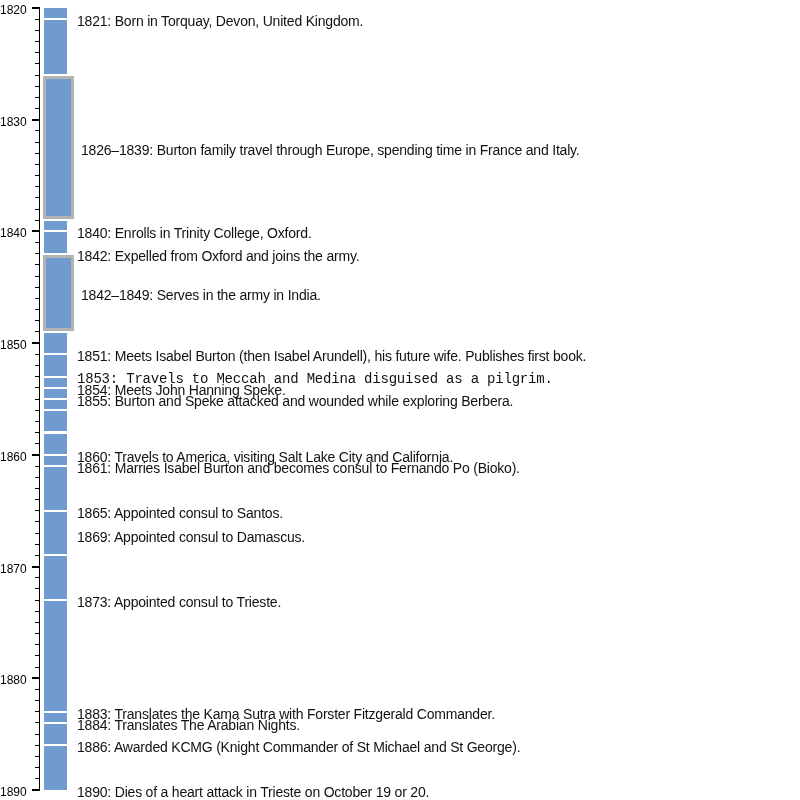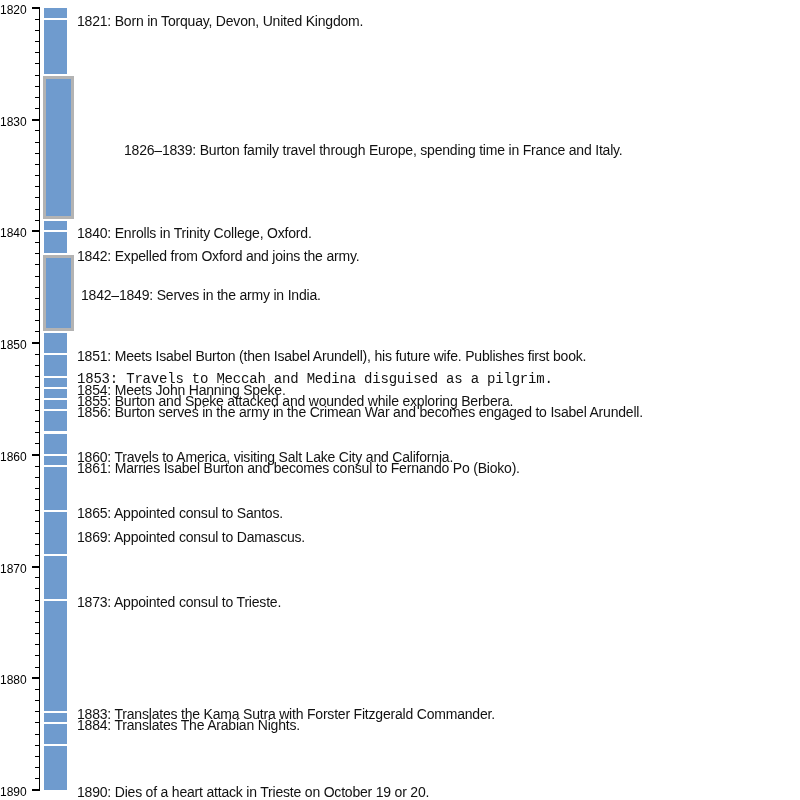--- a/index.html
+++ b/index.html
@@ -128,31 +128,31 @@
       <div class="seg" style="top: 467.029px; height: 42.6857px;"></div>
       <div class="seg" style="top: 511.714px; height: 42.6857px;"></div>
       <div class="seg" style="top: 556.4px; height: 42.6857px;"></div>
       <div class="seg" style="top: 601.086px; height: 109.714px;"></div>
       <div class="seg" style="top: 712.8px; height: 9.17143px;"></div>
       <div class="seg" style="top: 723.971px; height: 20.3429px;"></div>
       <div class="seg" style="top: 746.314px; height: 43.6857px;"></div>
     </div>
   <div class="layer">
       <div class="event-label" style="top: 21.1714px;">1821: Born in Torquay, Devon, United Kingdom.</div>
-      <div class="event-label range-label" style="top: 149.643px; margin-left: 43px;">1826–1839: Burton family travel through Europe, spending time in France and Italy.</div>
+      <div class="event-label range-label" style="top: 149.643px;">1826–1839: Burton family travel through Europe, spending time in France and Italy.</div>
       <div class="event-label" style="top: 233.429px;">1840: Enrolls in Trinity College, Oxford.</div>
       <div class="event-label" style="top: 255.771px;">1842: Expelled from Oxford and joins the army.</div>
       <div class="event-label range-label" style="top: 294.871px;">1842–1849: Serves in the army in India.</div>
       <div class="event-label" style="top: 356.314px;">1851: Meets Isabel Burton (then Isabel Arundell), his future wife. Publishes first book.</div>
       <div class="event-label" style="top: 378.657px; font-family: Liberation Mono, monospace;">1853: Travels to Meccah and Medina disguised as a pilgrim.</div>
       <div class="event-label" style="top: 389.829px;">1854: Meets John Hanning Speke.</div>
       <div class="event-label" style="top: 401px;">1855: Burton and Speke attacked and wounded while exploring Berbera.</div>
-      <div class="event-label" style="top: 412.171px;">1856: Burton serves in the army in the Crimean War and becomes engaged to Isabel Arundell.</div>
       <div class="event-label" style="top: 456.857px;">1860: Travels to America, visiting Salt Lake City and California.</div>
       <div class="event-label" style="top: 468.029px;">1861: Marries Isabel Burton and becomes consul to Fernando Po (Bioko).</div>
       <div class="event-label" style="top: 512.714px;">1865: Appointed consul to Santos.</div>
       <div class="event-label" style="top: 537px;">1869: Appointed consul to Damascus.</div>
       <div class="event-label" style="top: 602.086px;">1873: Appointed consul to Trieste.</div>
       <div class="event-label" style="top: 713.8px;">1883: Translates the Kama Sutra with Forster Fitzgerald Commander.</div>
       <div class="event-label" style="top: 724.971px;">1884: Translates The Arabian Nights.</div>
+      <div class="event-label" style="top: 747.314px;">1886: Awarded KCMG (Knight Commander of St Michael and St George).</div>
       <div class="event-label" style="top: 792px;">1890: Dies of a heart attack in Trieste on October 19 or 20.</div>
     </div>
 </div>
 
 </body></html>

